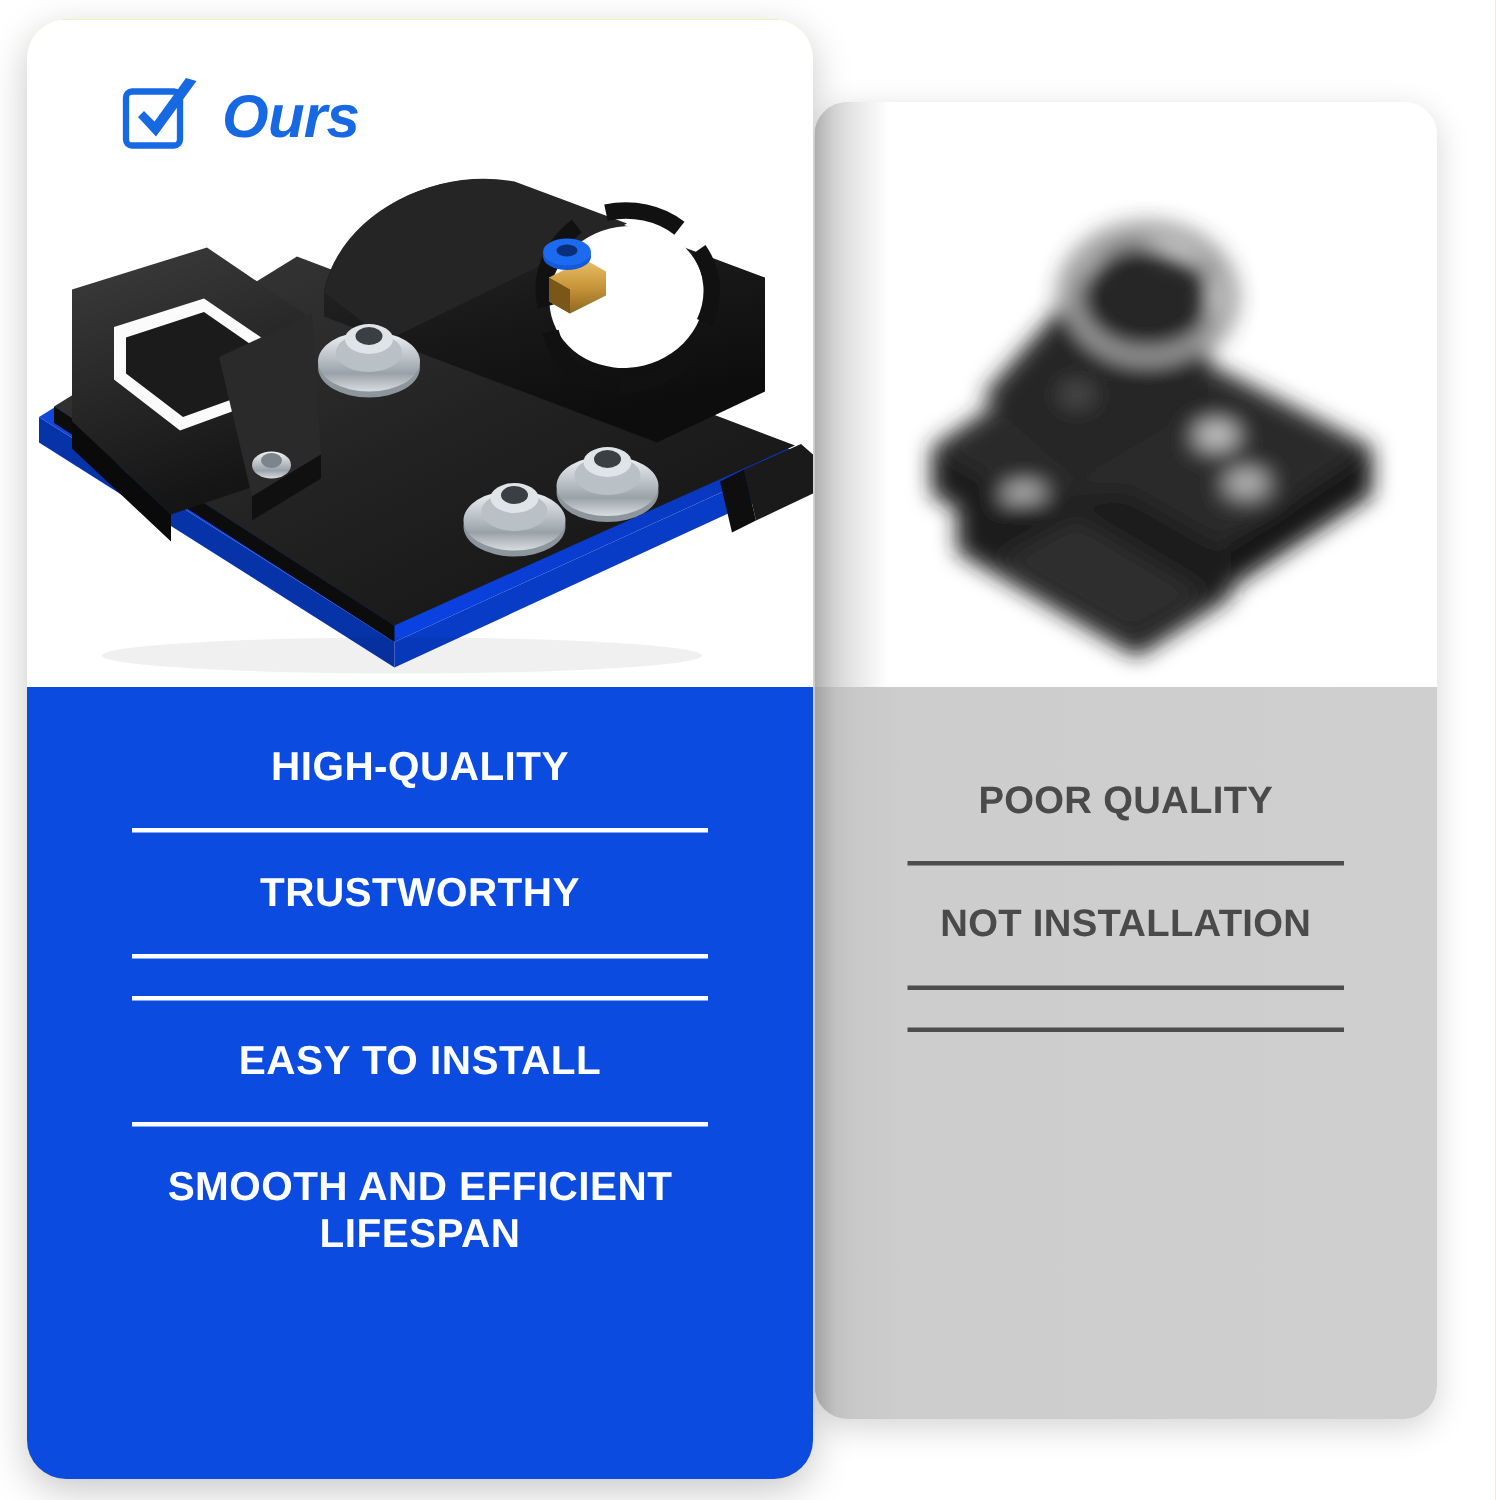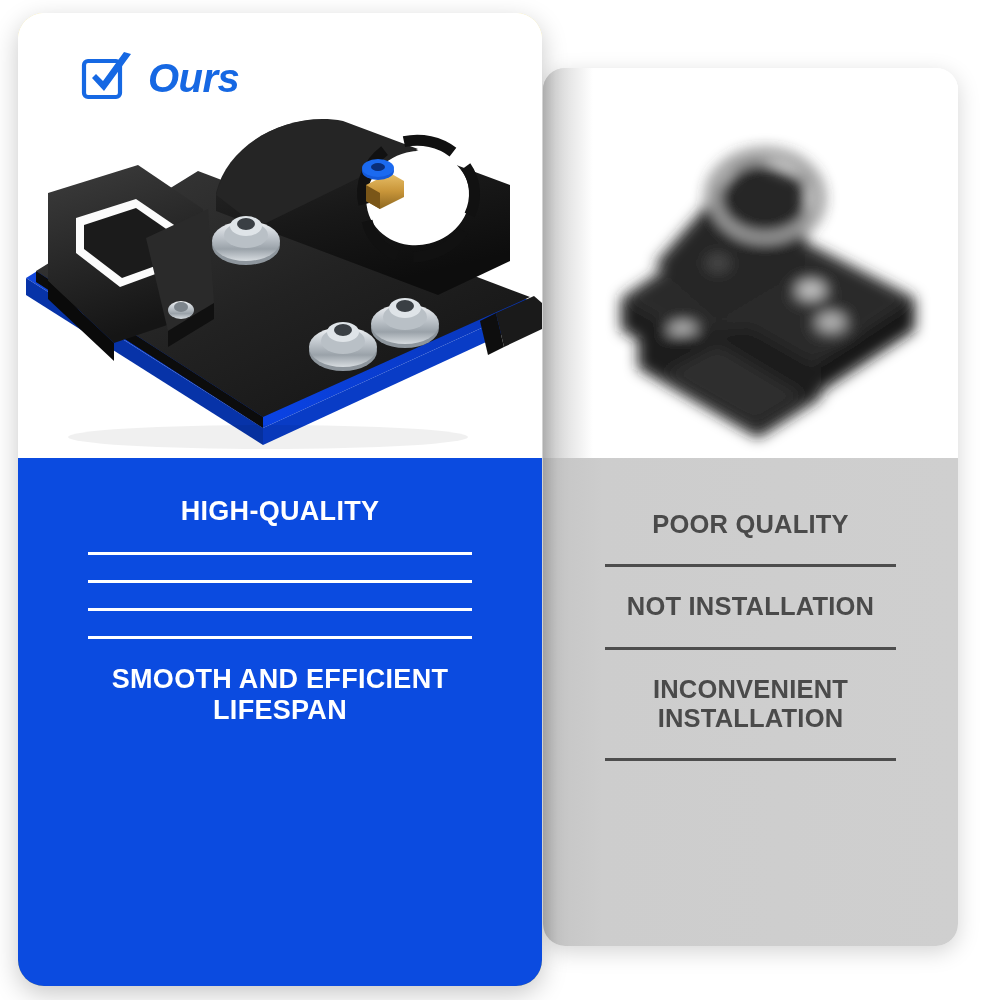--- a/index.html
+++ b/index.html
@@ -26,21 +26,21 @@
   }
   .others-photo{
     position:absolute; left:0; top:0; width:100%; height:390px;
     background:
       linear-gradient(to right,#c2c2c2 0px,#d6d6d6 10px,#ffffff 48px,#ffffff 100%);
   }
   .others-list{
     position:absolute; left:0; top:390px; right:0; bottom:0;
     background:
       linear-gradient(to right,#b4b4b4 0px,#c6c6c6 14px,#cdcdcd 60px,#cfcfcf 100%);
-    padding:34px 18px 10px 18px;
+    padding:44px 18px 10px 18px;
   }
 
   
   .ours-card{
     position:absolute;
     left:18px; top:13px;
     width:524px; height:973px;
     border-radius:26px;
     background:#fde047;
     box-shadow:0 8px 26px rgba(0,0,0,.22);
@@ -148,21 +148,20 @@
           <polygon points="120,306 212,358 262,328 175,276" fill="#2e2e2e"></polygon>
         </g>
       </svg>
     </div>
 
     <div class="others-list">
       <div class="item">POOR QUALITY</div>
       <hr class="rule">
       <div class="item">NOT INSTALLATION</div>
       <hr class="rule">
-      <div class="item">INCONVENIENT INSTALLATION</div>
       <hr class="rule">
     </div>
 
   </div>
 
   <div class="ours-card">
 
     <div class="ours-photo">
       <svg width="524" height="445" viewBox="0 0 524 445">
         <defs>
@@ -278,21 +277,23 @@
           <rect x="4" y="10" width="36" height="36" rx="4" fill="none" stroke="#1668E3" stroke-width="4.2"></rect>
           <path d="M12 27 L24 40 L51 3 L44 1 L23 30 L16 23 Z" fill="#1668E3"></path>
         </svg>
       </span>
       <span class="badge-title">Ours</span>
     </div>
 
     <div class="ours-list">
       <div class="item">HIGH-QUALITY</div>
       <hr class="rule">
-      <hr class="rule">
-      <hr class="rule">
+      <div class="item">TRUSTWORTHY</div>
+      <hr class="rule">
+      <hr class="rule">
+      <div class="item">EASY TO INSTALL</div>
       <hr class="rule">
       <div class="item">SMOOTH AND EFFICIENT LIFESPAN</div>
     </div>
 
   </div>
 
 </div>
 
 </body></html>

